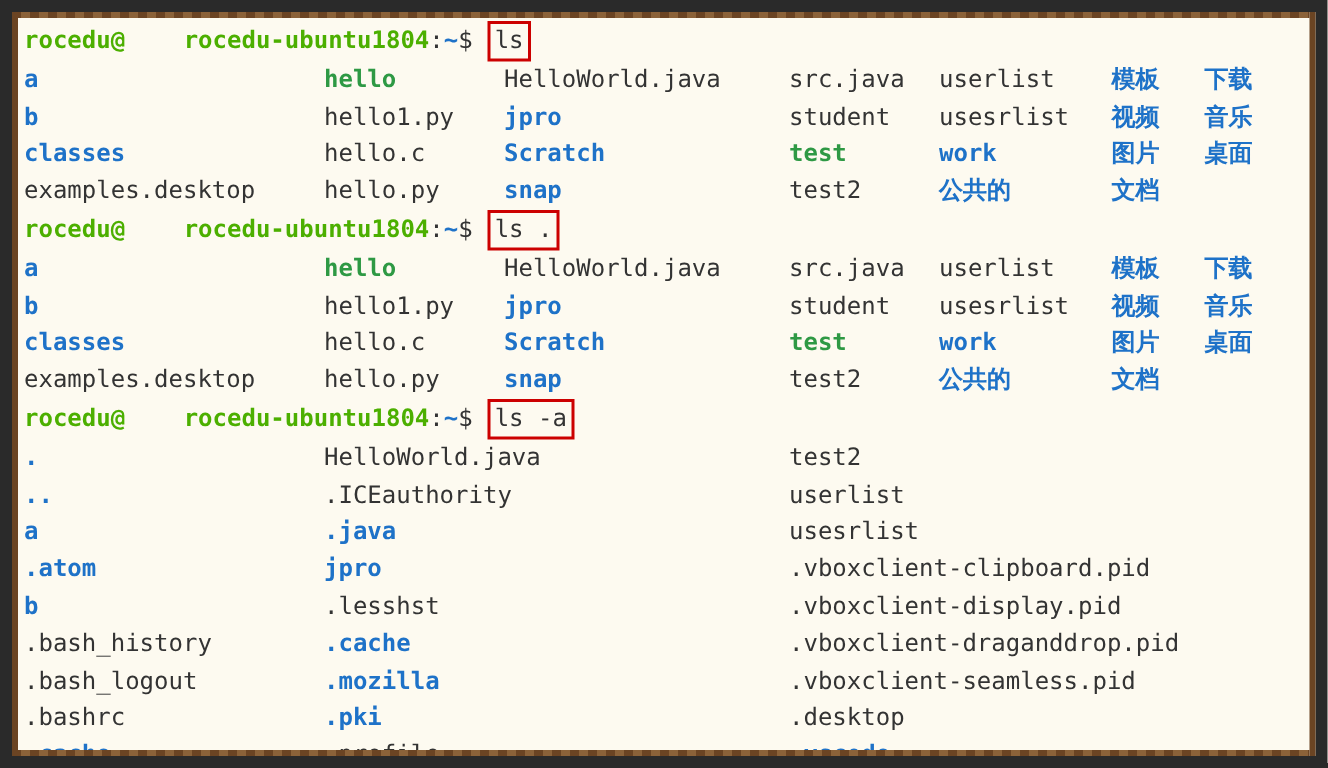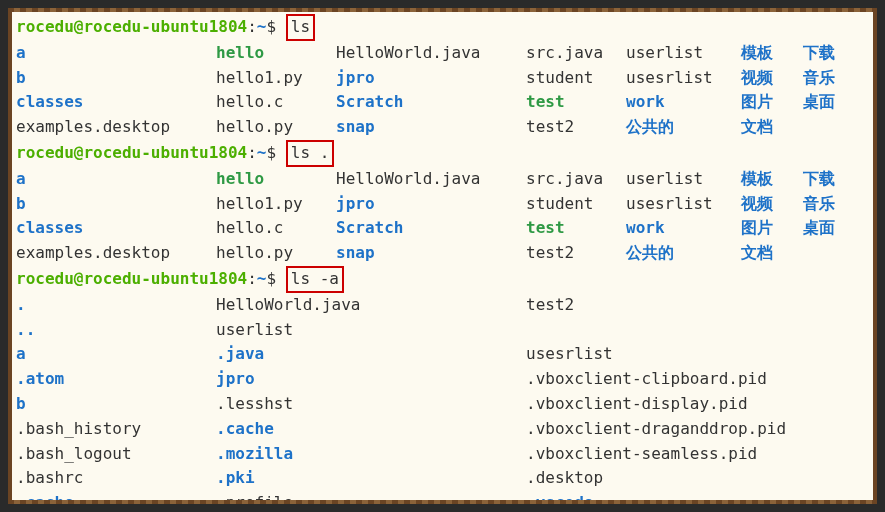--- a/index.html
+++ b/index.html
@@ -14,21 +14,21 @@
       background: #fdfaf0;
       border: 4px solid #6b4423;
       border-image: repeating-linear-gradient(90deg, #6b4423 0 6px, #8b6239 6px 12px) 4;
       padding: 2px 4px;
       width: 869px;
       height: 496px;
       overflow: hidden;
     }
     .line { white-space: pre; color: #333; }
     .user { color: #4caf00; font-weight: bold; }
-    .host { color: #4caf00; font-weight: bold; }
+    .host { color: #4caf00; font-weight: bold; padding-left: 39px; }
     .path { color: #1e72c8; font-weight: bold; }
     .prompt { color: #333; }
     .cmd { color: #333; }
     .red-box { border: 2px solid #cc0000; padding: 1px 3px; display: inline-block; line-height: 1.3; }
     .dir { color: #1e72c8; font-weight: bold; }
     .exec { color: #2e9944; font-weight: bold; }
     .row { display: flex; }
     .c1 { width: 200px; flex-shrink:0; }
     .c2 { width: 120px; flex-shrink:0; }
     .c3 { width: 190px; flex-shrink:0; }
@@ -60,21 +60,21 @@
     <div class="row line"><span class="c1 dir">a</span><span class="c2 exec">hello</span><span class="c3">HelloWorld.java</span><span class="c4">src.java</span><span class="c5">userlist</span><span class="c6 dir">模板</span><span class="c7 dir">下载</span></div>
     <div class="row line"><span class="c1 dir">b</span><span class="c2">hello1.py</span><span class="c3 dir">jpro</span><span class="c4">student</span><span class="c5">usesrlist</span><span class="c6 dir">视频</span><span class="c7 dir">音乐</span></div>
     <div class="row line"><span class="c1 dir">classes</span><span class="c2">hello.c</span><span class="c3 dir">Scratch</span><span class="c4 exec">test</span><span class="c5 dir">work</span><span class="c6 dir">图片</span><span class="c7 dir">桌面</span></div>
     <div class="row line"><span class="c1">examples.desktop</span><span class="c2">hello.py</span><span class="c3 dir">snap</span><span class="c4">test2</span><span class="c5 dir">公共的</span><span class="c6 dir">文档</span><span class="c7"></span></div>
   </div>
 
   <div class="line"><span class="user">rocedu</span><span class="user">@</span><span class="host">rocedu-ubuntu1804</span><span class="prompt">:</span><span class="path">~</span><span class="prompt">$ </span><span class="red-box"><span class="cmd">ls -a</span></span></div>
 
   <div>
     <div class="row line"><span class="a1 dir">.</span><span class="a2">HelloWorld.java</span><span class="a3">test2</span></div>
-    <div class="row line"><span class="a1 dir">..</span><span class="a3">userlist</span></div>
+    <div class="row line"><span class="a1 dir">..</span><span class="a2">.ICEauthority</span><span class="a3">userlist</span></div>
     <div class="row line"><span class="a1 dir">a</span><span class="a2 dir">.java</span><span class="a3">usesrlist</span></div>
     <div class="row line"><span class="a1 dir">.atom</span><span class="a2 dir">jpro</span><span class="a3">.vboxclient-clipboard.pid</span></div>
     <div class="row line"><span class="a1 dir">b</span><span class="a2">.lesshst</span><span class="a3">.vboxclient-display.pid</span></div>
     <div class="row line"><span class="a1">.bash_history</span><span class="a2 dir">.cache</span><span class="a3">.vboxclient-draganddrop.pid</span></div>
     <div class="row line"><span class="a1">.bash_logout</span><span class="a2 dir">.mozilla</span><span class="a3">.vboxclient-seamless.pid</span></div>
     <div class="row line"><span class="a1">.bashrc</span><span class="a2 dir">.pki</span><span class="a3">.desktop</span></div>
     <div class="row line"><span class="a1 dir">.cache</span><span class="a2">.profile</span><span class="a3 dir">.vscode</span></div>
 
   </div>
 

